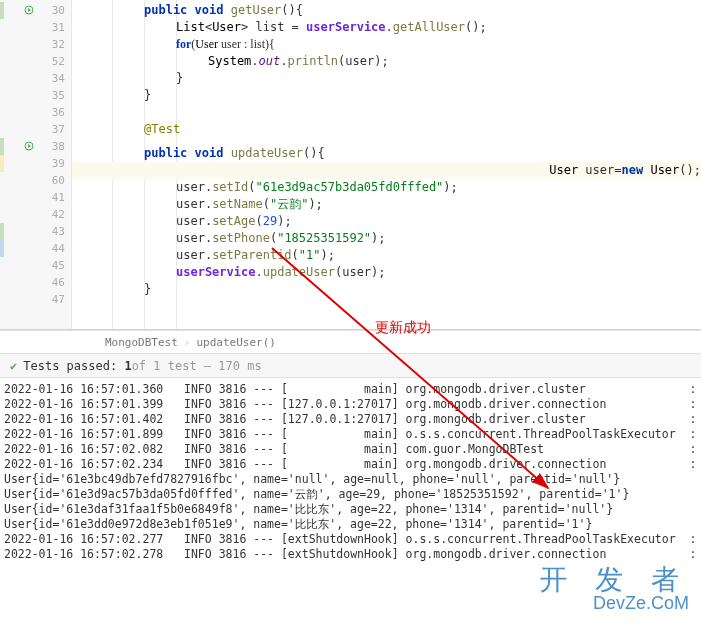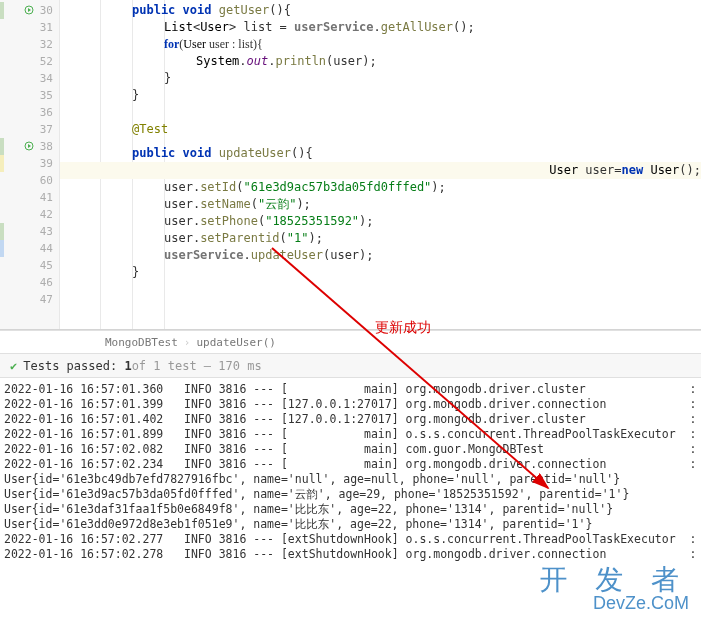--- a/index.html
+++ b/index.html
@@ -13,21 +13,21 @@
     position: relative;
     color: #333;
   }
   .editor {
     position: relative;
     display: flex;
     height: 330px;
     border-bottom: 1px solid #d4d4d4;
   }
   .gutter {
-    width: 60px;
+    width: 72px;
     background: #f7f7f7;
     border-right: 1px solid #e8e8e8;
     padding-top: 2px;
   }
   .gutter-row {
     height: 17px;
     display:flex;
     align-items:center;
     justify-content:flex-end;
     padding-right: 6px;
@@ -51,21 +51,21 @@
   }
   .guide{position:absolute;top:0;height:100%;width:1px;background:#e9e9e9;}
   .code-line{
     height:17px; white-space:pre; font-size:12px; line-height:17px;
     padding-left:4px; position:relative;
   }
   .hl-line{background:#fcfaed;}
   .kw{color:#0033b3; font-weight:bold;}
   .type{color:#000;}
   .method{color:#7a7a43;}
-  .field{color:#737373; font-weight:bold;text-align:center;}
+  .field{color:#6d28d9; font-weight:bold;text-align:center;}
   .static{color:#660e7a; font-style:italic;}
   .str{color:#067d17;}
   .num{color:#1750eb;}
   .anno{color:#808000;}
   .plain{color:#333;}
 
   .breadcrumb{
     height:24px; background:#fff; border-top:1px solid #e0e0e0;
     border-bottom:1px solid #e0e0e0;
     display:flex;align-items:center;padding-left:105px;
@@ -188,20 +188,21 @@
       <div class="code-line" style="padding-left: 104px; font-family: Liberation Serif, serif;"><span class="kw">for</span><span class="plain">(</span><span class="type">User</span><span class="plain"> user : list){</span></div>
       <div class="code-line" style="padding-left: 136px;"><span class="type">System</span><span class="plain">.</span><span class="static">out</span><span class="plain">.</span><span class="method">println</span><span class="plain">(user);</span></div>
       <div class="code-line" style="padding-left: 104px;"><span class="plain">}</span></div>
       <div class="code-line" style="padding-left: 72px;"><span class="plain">}</span></div>
       <div class="code-line" style="padding-left: 8px;"><span class="plain"></span></div>
       <div class="code-line" style="padding-left: 72px;"><span class="anno">@Test</span></div>
       <div class="code-line" style="padding-left: 72px; margin-top: 7px;"><span class="kw">public</span><span class="plain"> </span><span class="kw">void</span><span class="plain"> </span><span class="method">updateUser</span><span class="plain">(){</span></div>
       <div class="code-line hl-line" style="padding-left: 104px; text-align: right;"><span class="type">User</span><span class="plain"> user=</span><span class="kw">new</span><span class="plain"> </span><span class="type">User</span><span class="plain">();</span></div>
       <div class="code-line" style="padding-left: 104px;"><span class="plain">user.</span><span class="method">setId</span><span class="plain">(</span><span class="str">"61e3d9ac57b3da05fd0fffed"</span><span class="plain">);</span></div>
       <div class="code-line" style="padding-left: 104px;"><span class="plain">user.</span><span class="method">setName</span><span class="plain">(</span><span class="str">"云韵"</span><span class="plain">);</span></div>
+      <div class="code-line" style="padding-left: 104px;"><span class="plain">user.</span><span class="method">setAge</span><span class="plain">(</span><span class="num">29</span><span class="plain">);</span></div>
       <div class="code-line" style="padding-left: 104px;"><span class="plain">user.</span><span class="method">setPhone</span><span class="plain">(</span><span class="str">"18525351592"</span><span class="plain">);</span></div>
       <div class="code-line" style="padding-left: 104px;"><span class="plain">user.</span><span class="method">setParentid</span><span class="plain">(</span><span class="str">"1"</span><span class="plain">);</span></div>
       <div class="code-line" style="padding-left: 104px;"><span class="field">userService</span><span class="plain">.</span><span class="method">updateUser</span><span class="plain">(user);</span></div>
       <div class="code-line" style="padding-left: 72px;"><span class="plain">}</span></div>
       <div class="code-line" style="padding-left: 8px;"><span class="plain"></span></div>
     </div>
 </div>
 
 <div class="breadcrumb">
   <span>MongoDBTest</span>

